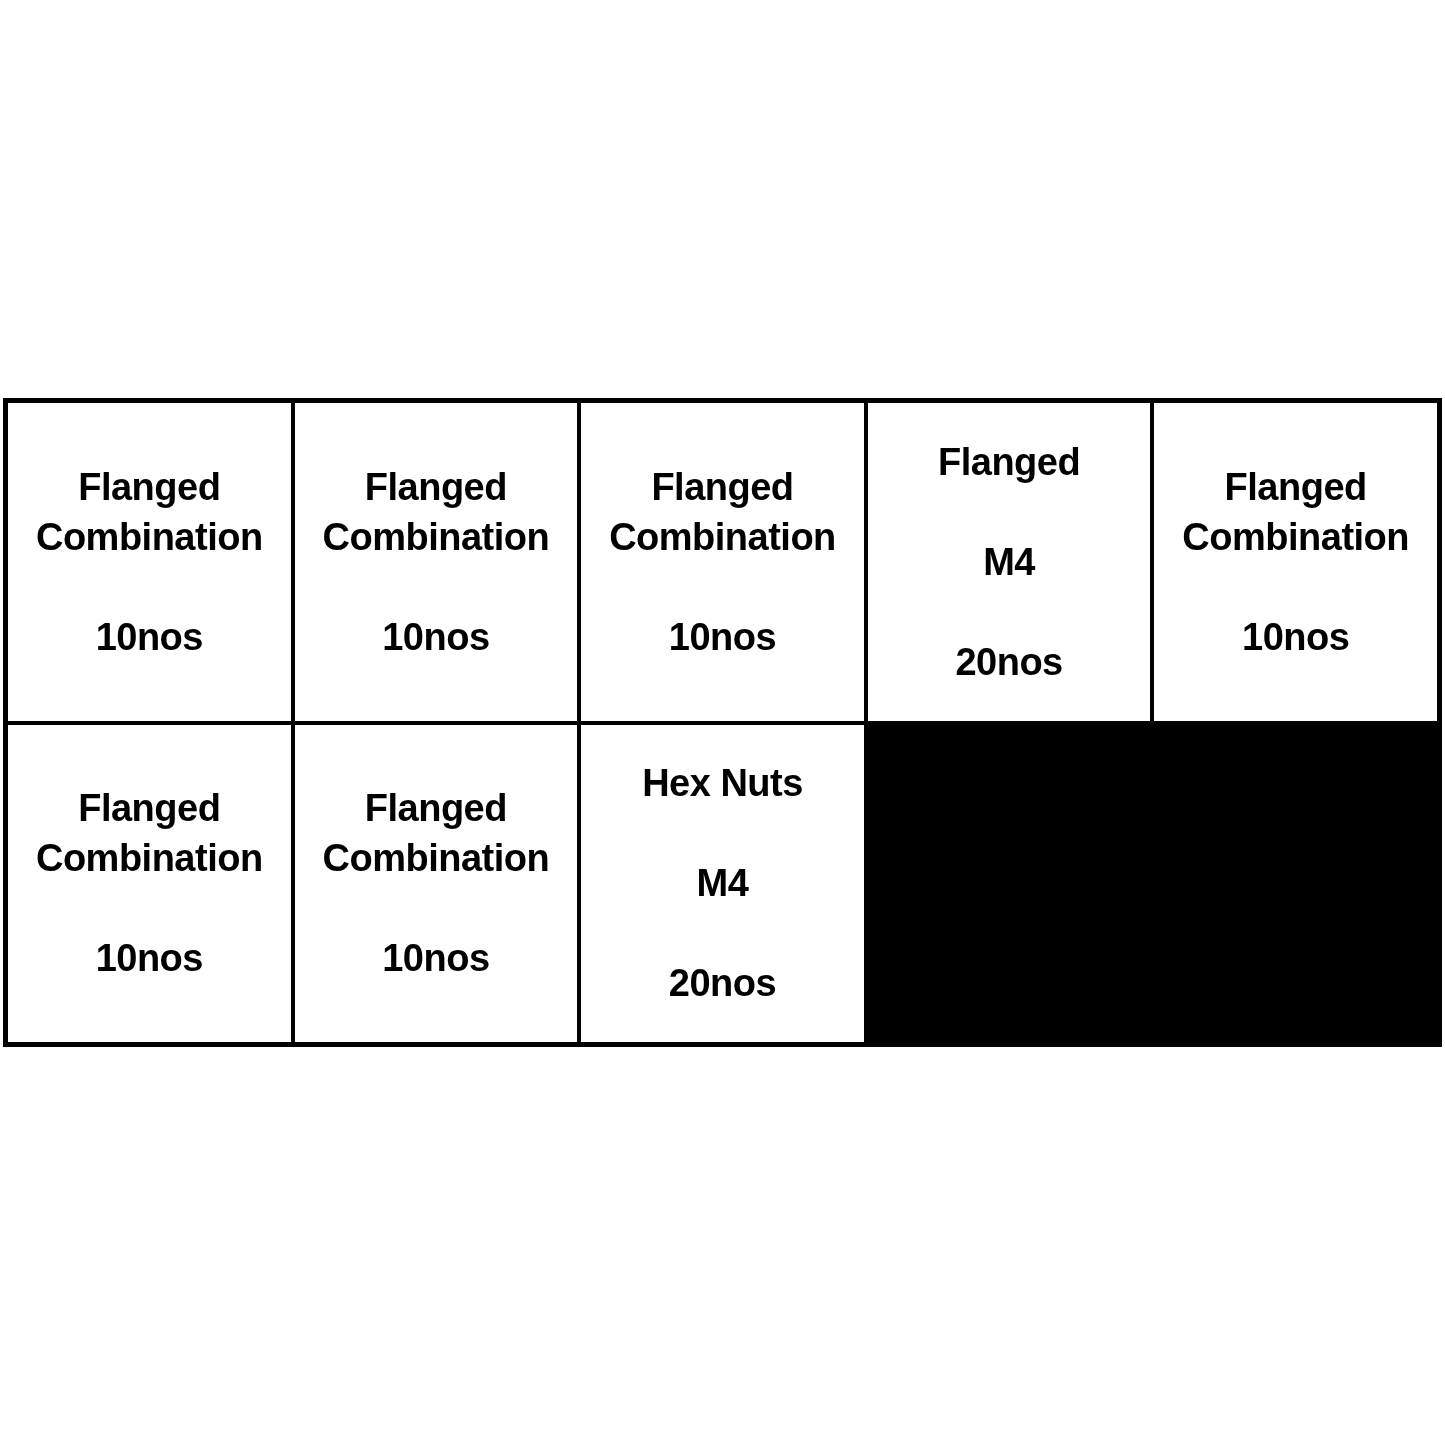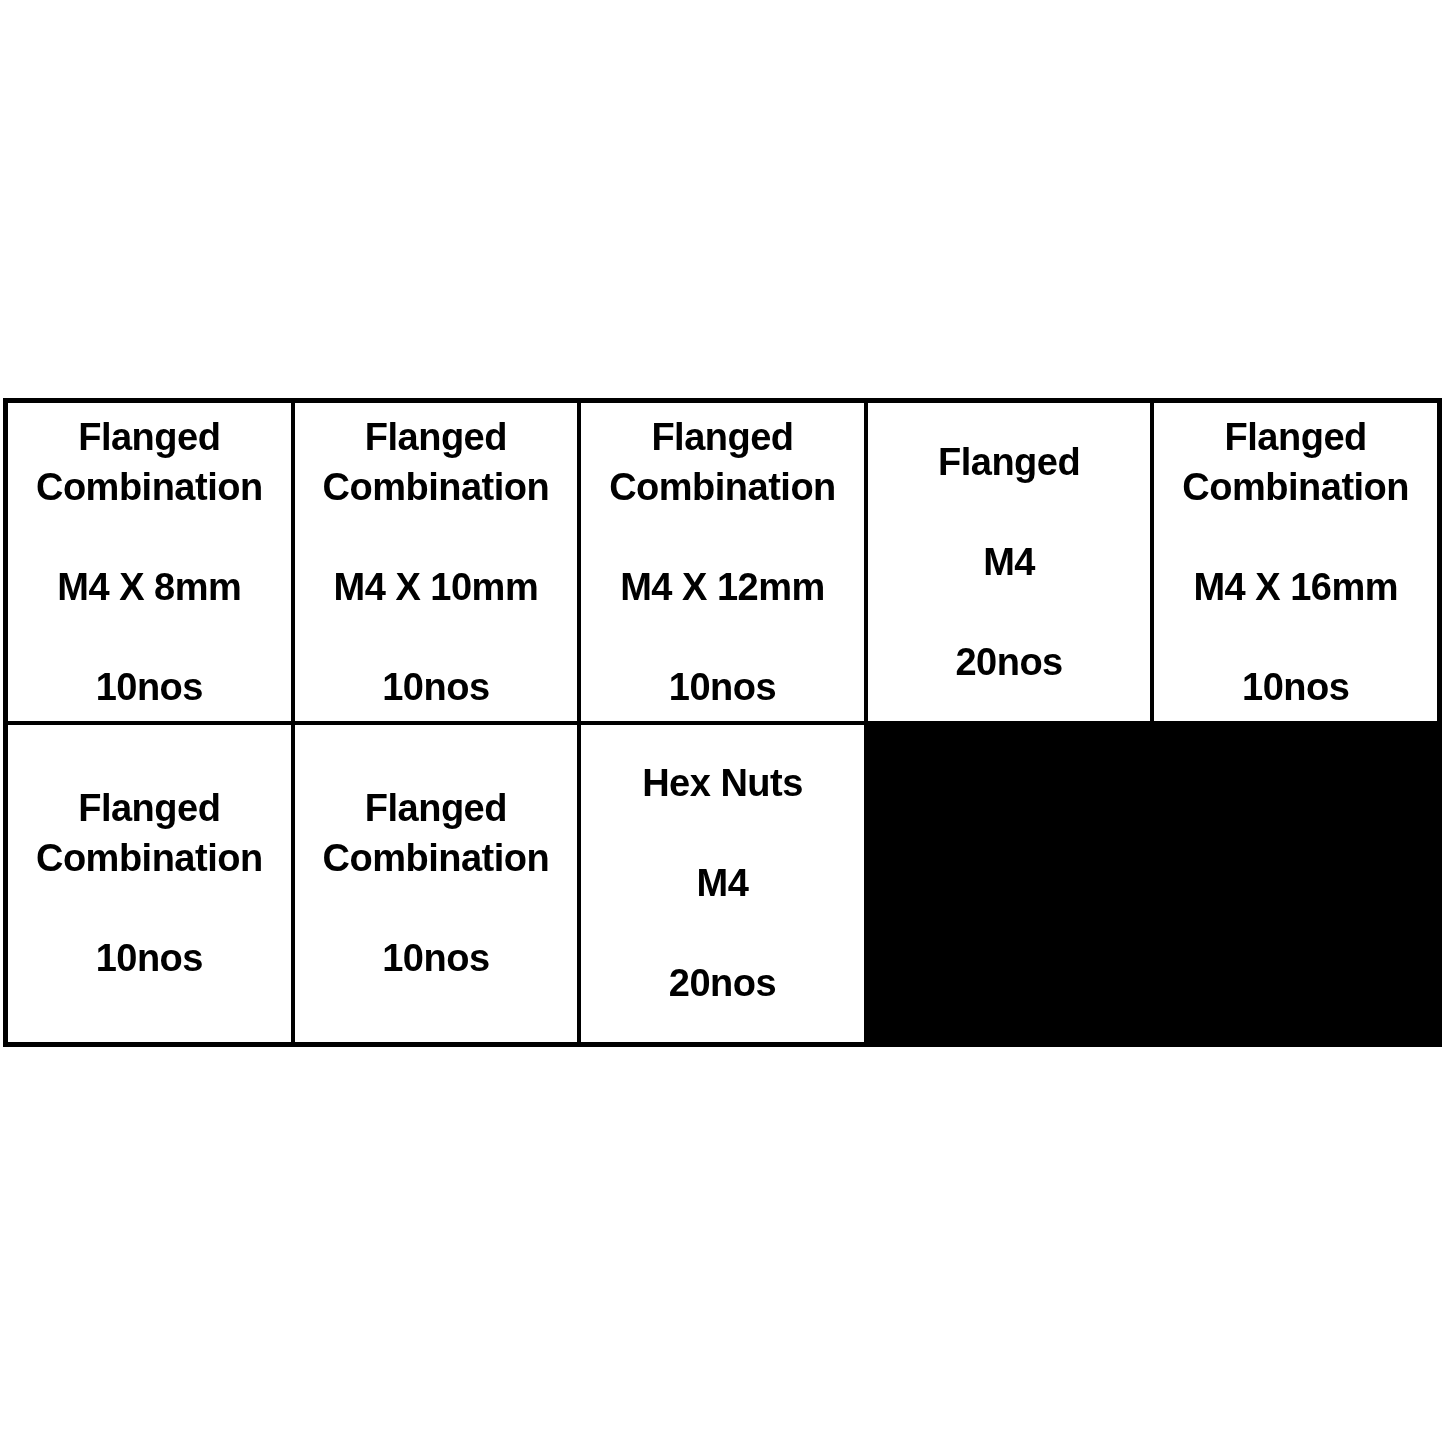--- a/index.html
+++ b/index.html
@@ -47,45 +47,41 @@
     color: #000000;
   }
 </style>
 </head>
 <body>
 
 <div class="assortment-table">
 
   <div class="cell">
     <div class="cell-line">Flanged Combination</div>
-    <div class="cell-line">M4 X 8mm</div>
     <div class="cell-line">10nos</div>
   </div>
 
   <div class="cell">
     <div class="cell-line">Flanged Combination</div>
-    <div class="cell-line">M4 X 10mm</div>
     <div class="cell-line">10nos</div>
   </div>
 
   <div class="cell">
     <div class="cell-line">Flanged Combination</div>
-    <div class="cell-line">M4 X 12mm</div>
     <div class="cell-line">10nos</div>
   </div>
 
   <div class="cell">
     <div class="cell-line">Flanged</div>
     <div class="cell-line">M4</div>
     <div class="cell-line">20nos</div>
   </div>
 
   <div class="cell">
     <div class="cell-line">Flanged Combination</div>
-    <div class="cell-line">M4 X 16mm</div>
     <div class="cell-line">10nos</div>
   </div>
 
   <div class="cell">
     <div class="cell-line">Flanged Combination</div>
     <div class="cell-line">10nos</div>
   </div>
 
   <div class="cell">
     <div class="cell-line">Flanged Combination</div>

